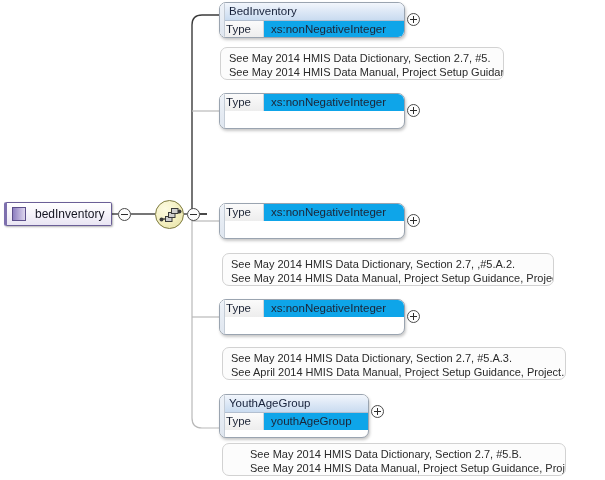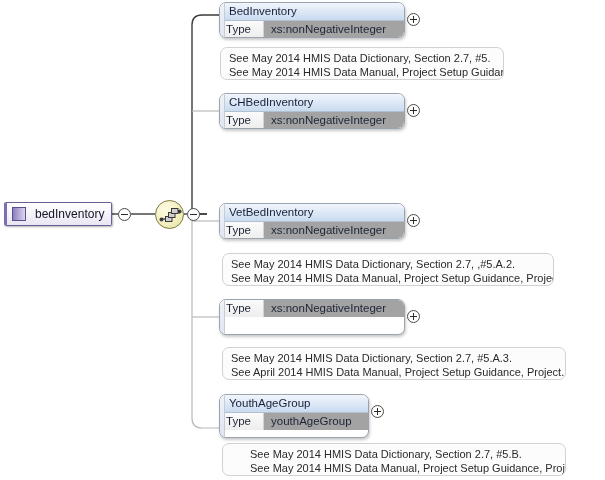--- a/index.html
+++ b/index.html
@@ -145,21 +145,21 @@
     color: #1c2436;
     background: linear-gradient(to bottom, #fbfbfb 0%, #ededed 100%);
     border-right: 1px solid #cfd4da;
   }
   .node-val {
     flex: 1 1 auto;
     line-height: 17px;
     padding-left: 7px;
     font-size: 11.5px;
     color: #1c2436;
-    background: #a3a3a3;
+    background: #0ea5e9;
     white-space: nowrap;
   }
   .node-leftedge {
     position: absolute;
     left: 0; top: 0;
     width: 4px;
     height: 100%;
     background: linear-gradient(to bottom, #eef2f8 0%, #dfe6ef 100%);
     border-right: 1px solid #c4ccd6;
   }
@@ -231,31 +231,29 @@
       <div class="node-key">Type</div>
       <div class="node-val">xs:nonNegativeInteger</div>
     </div>
   </div>
   <div class="toggle plus" style="left:407px; top:13px;"></div>
   <div class="annot" style="left:220px; top:47px; width:284px; height:33px;">See May 2014 HMIS Data Dictionary, Section 2.7, #5.
 See May 2014 HMIS Data Manual, Project Setup Guidance, Project...</div>
 
   <div class="node" style="left:219px; top:93px; width:186px; height:36px;">
     <div class="node-leftedge"></div>
-    <div class="node-title">CHBedInventory</div>
     <div class="node-row">
       <div class="node-key">Type</div>
       <div class="node-val">xs:nonNegativeInteger</div>
     </div>
   </div>
   <div class="toggle plus" style="left:407px; top:104px;"></div>
 
   <div class="node" style="left:219px; top:203px; width:186px; height:36px;">
     <div class="node-leftedge"></div>
-    <div class="node-title">VetBedInventory</div>
     <div class="node-row">
       <div class="node-key">Type</div>
       <div class="node-val">xs:nonNegativeInteger</div>
     </div>
   </div>
   <div class="toggle plus" style="left:407px; top:214px;"></div>
   <div class="annot" style="left:222px; top:253px; width:332px; height:33px;">See May 2014 HMIS Data Dictionary, Section 2.7, ,#5.A.2.
 See May 2014 HMIS Data Manual, Project Setup Guidance, Project...</div>
 
   <div class="node" style="left:219px; top:299px; width:186px; height:36px;">

